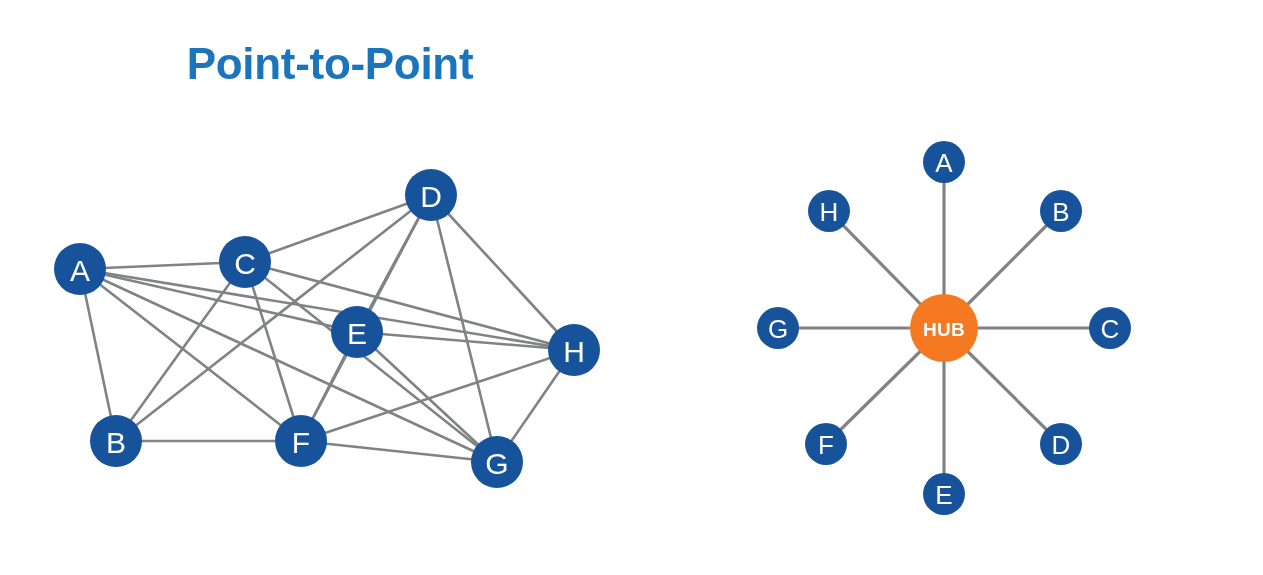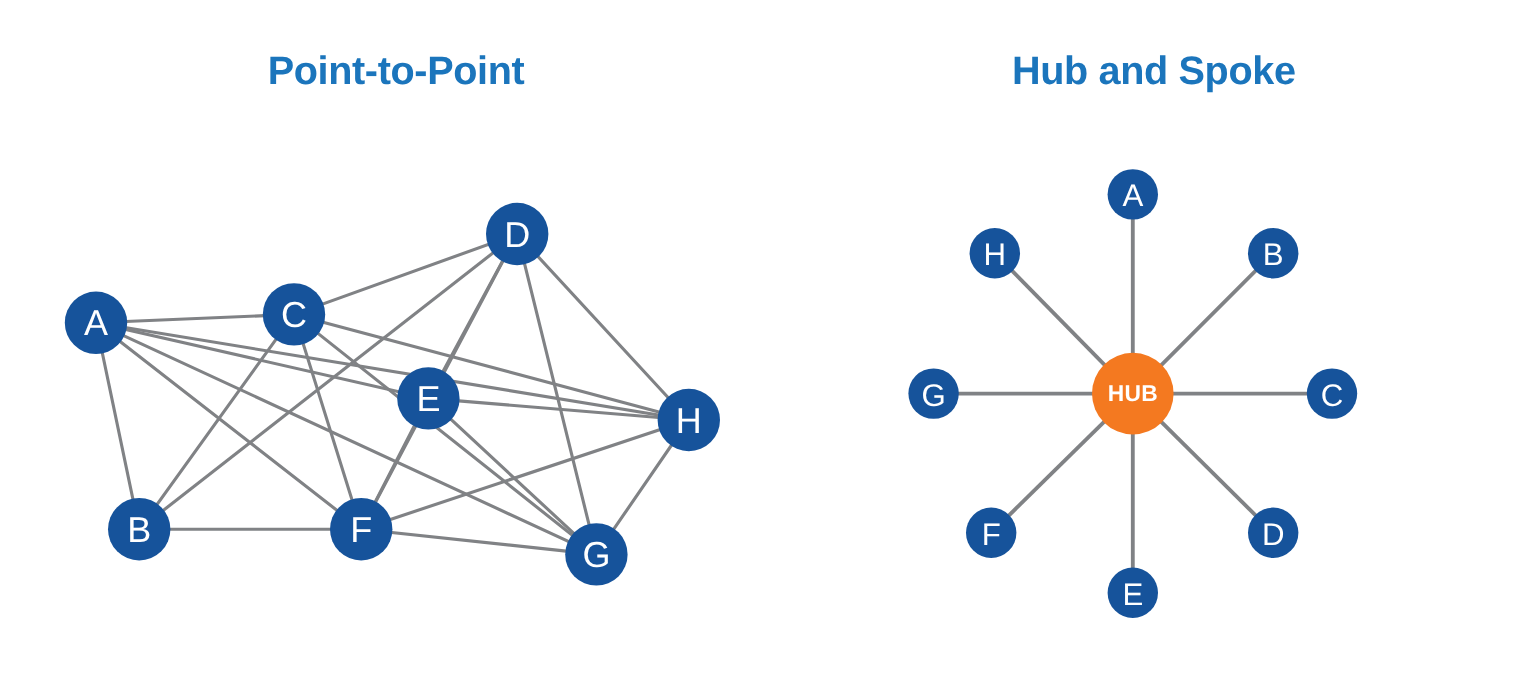--- a/index.html
+++ b/index.html
@@ -28,21 +28,21 @@
   }
   #panel-p2p  { left: 0px;   width: 660px; }
   #panel-hub  { left: 660px; width: 603px; }
 
   .panel-title {
     position: absolute;
     top: 42px;
     left: 0;
     width: 100%;
     text-align: center;
-    font-size: 33px;
+    font-size: 44px;
     font-weight: 700;
     letter-spacing: -0.3px;
     color: #1b75bc;
     line-height: 1.0;
     white-space: nowrap;
     user-select: none;
   }
   svg.graph {
     position: absolute;
     top: 0;
@@ -160,21 +160,20 @@
           </g>
           <g>
             <circle cx="574" cy="350" r="26" class="node-circle"></circle>
             <text x="574" y="351" class="node-label">H</text>
           </g>
         </g>
     </svg>
   </div>
 
   <div class="panel" id="panel-hub">
-    <div class="panel-title">Hub and Spoke</div>
     <svg class="graph" id="svg-hub" width="603" height="575" viewBox="660 0 603 575">
       <g id="hub-edges">
           <line x1="944" y1="328" x2="944" y2="162" class="spoke"></line>
           <line x1="944" y1="328" x2="1061" y2="211" class="spoke"></line>
           <line x1="944" y1="328" x2="1110" y2="328" class="spoke"></line>
           <line x1="944" y1="328" x2="1061" y2="444" class="spoke"></line>
           <line x1="944" y1="328" x2="944" y2="494" class="spoke"></line>
           <line x1="944" y1="328" x2="826" y2="444" class="spoke"></line>
           <line x1="944" y1="328" x2="778" y2="328" class="spoke"></line>
           <line x1="944" y1="328" x2="829" y2="211" class="spoke"></line>

